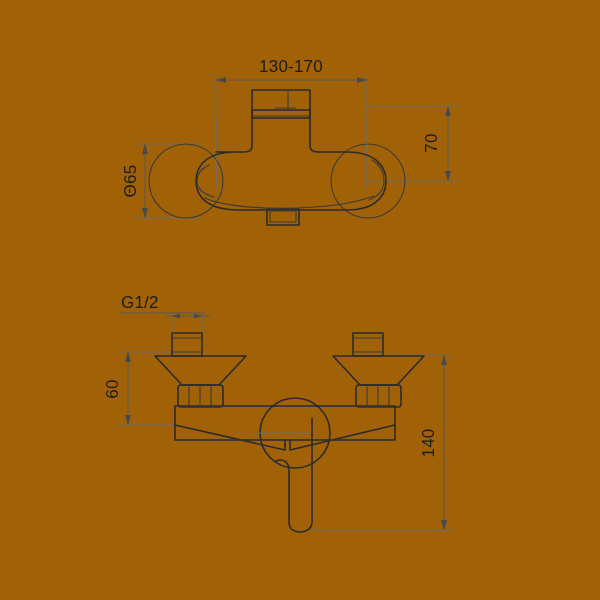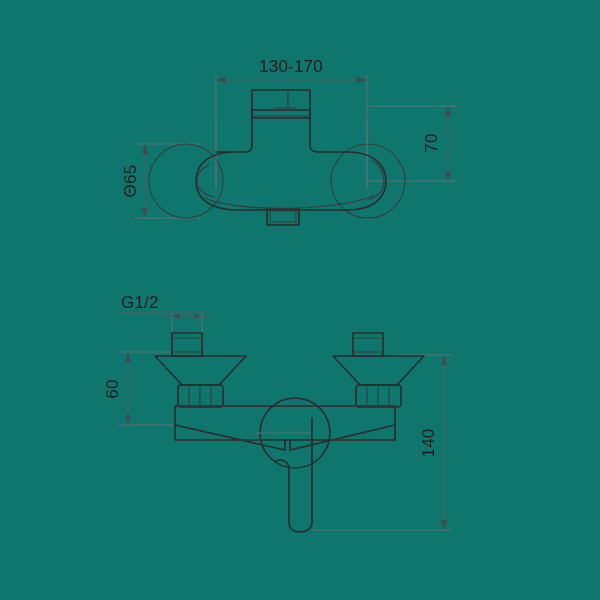--- a/index.html
+++ b/index.html
@@ -10,21 +10,21 @@
   body {
     width: 600px;
     height: 600px;
     font-family: "Liberation Sans", sans-serif;
     overflow: hidden;
   }
   #drawing-root {
     position: relative;
     width: 600px;
     height: 600px;
-    background: #0f766e;
+    background: #a16207;
   }
   svg.cad {
     display: block;
     width: 600px;
     height: 600px;
   }
   .outline {
     fill: none;
     stroke: #2b2b2b;
     stroke-width: 1.6;

